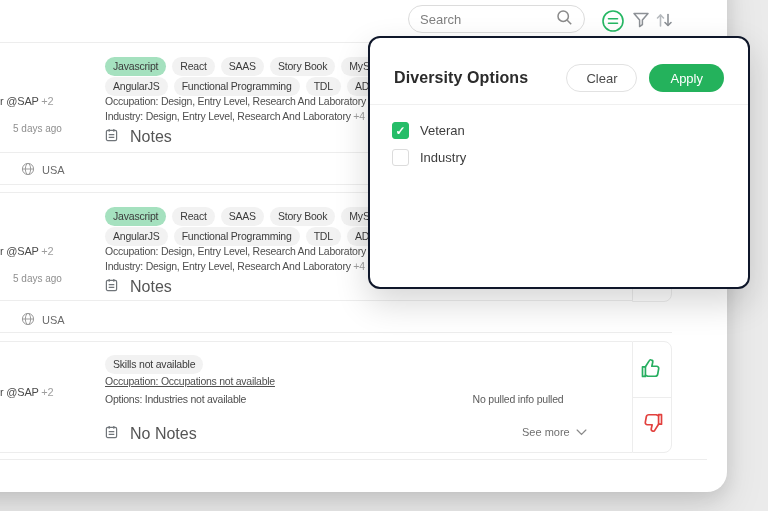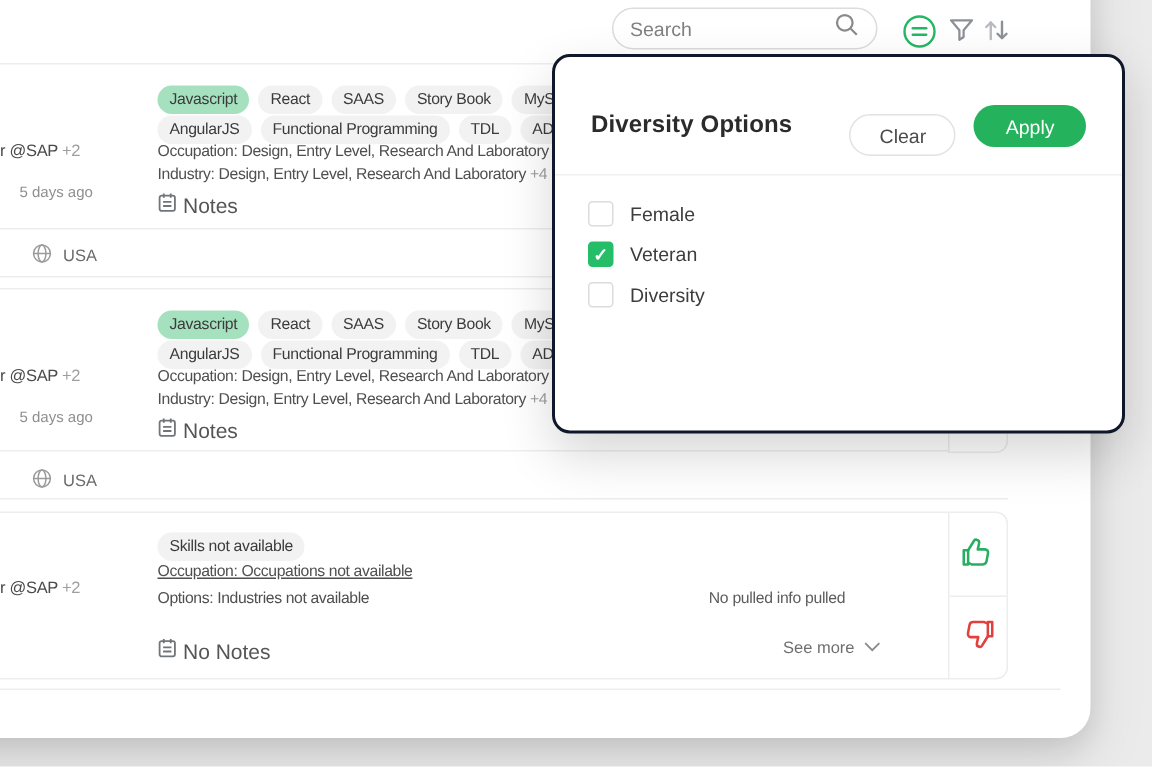--- a/index.html
+++ b/index.html
@@ -17,39 +17,39 @@
   .topicon{position:absolute;cursor:pointer;}
   
   .tagrow{position:absolute;display:flex;gap:6px;align-items:center;white-space:nowrap;}
   .tag{background:#f2f2f2;border-radius:10px;padding:3px 8px;font-size:10.5px;letter-spacing:-.2px;
        color:#3b3b3b;line-height:1.2;}
   .tag.hl{background:#a5e1bf;}
   .extra{color:#9e9e9e;}
   .meta{position:absolute;font-size:10.5px;letter-spacing:-.25px;color:#4f4f4f;line-height:13px;}
   .handle{position:absolute;font-size:11px;color:#4a4a4a;letter-spacing:-.2px;}
   .posted{position:absolute;font-size:10px;color:#8f8f8f;}
-  .iconrow{position:absolute;display:flex;align-items:center;gap:4px;font-size:14px;color:#555;justify-content:flex-end;}
+  .iconrow{position:absolute;display:flex;align-items:center;gap:12px;font-size:16px;color:#555;justify-content:flex-end;}
   .usa{position:absolute;display:flex;align-items:center;gap:7px;font-size:11px;color:#6b6b6b;}
   
   .vcol{position:absolute;left:632px;width:40px;background:#fff;border:1px solid #ededed;box-sizing:border-box;}
   
   .contact-btn{position:absolute;left:467px;top:368px;width:103px;height:25px;border:1px solid #ddd;
                border-radius:13px;background:#fff;display:flex;align-items:center;gap:5px;
                padding:0 7px;box-sizing:border-box;font-size:10.5px;letter-spacing:-.2px;color:#4c4c4c;cursor:pointer;}
   .contact-status{position:absolute;left:450px;top:393px;width:136px;text-align:center;
                   font-size:10.5px;letter-spacing:-.2px;color:#5c5c5c;}
   .seemore{position:absolute;left:522px;top:426px;display:flex;align-items:center;gap:6px;
            font-size:11px;color:#6f6f6f;cursor:pointer;}
   
   .popup{position:absolute;left:368px;top:36px;width:378px;height:249px;background:#fff;
          border:2px solid #0f172a;border-radius:12px;box-shadow:0 14px 34px rgba(0,0,0,.16);z-index:10;}
   .popup-head{display:flex;align-items:center;gap:12px;padding:26px 24px 12px 24px;}
   .popup-title{flex:1;font-size:16px;font-weight:600;color:#2b2b2b;letter-spacing:.1px;}
   .btn-clear{height:28px;padding:0 19px;border:1px solid #e2e2e2;border-radius:15px;background:#fff;
-             font-size:13px;color:#4a4a4a;font-family:inherit;cursor:pointer;margin-top:12px;}
+             font-size:13px;color:#4a4a4a;font-family:inherit;cursor:pointer;}
   .btn-apply{height:28px;padding:0 21px;border:none;border-radius:15px;background:#24b25c;
              font-size:13px;color:#fff;font-family:inherit;cursor:pointer;}
   .popup-div{height:1px;background:#f0f0f0;}
   .opts{display:flex;flex-direction:column;gap:10px;padding:17px 22px;}
   .opt{display:flex;align-items:center;gap:11px;cursor:pointer;}
   .cb{width:17px;height:17px;border:1.5px solid #dcdcdc;border-radius:3px;background:#fff;box-sizing:border-box;
       display:flex;align-items:center;justify-content:center;}
   .cb.checked{background:#25bd68;border-color:#25bd68;}
   .cb.checked::after{content:"✓";color:#fff;font-size:12px;font-weight:bold;line-height:1;}
   .opt-label{font-size:13px;color:#3d3d3d;}
@@ -250,27 +250,23 @@
 
   <div class="popup">
     <div class="popup-head">
       <div class="popup-title">Diversity Options</div>
       <button class="btn-clear">Clear</button>
       <button class="btn-apply">Apply</button>
     </div>
     <div class="popup-div"></div>
     <div class="opts">
       <div class="opt">
-        <span class="cb"></span>
-        <span class="opt-label">Female</span>
-      </div>
-      <div class="opt">
         <span class="cb checked"></span>
         <span class="opt-label">Veteran</span>
       </div>
       <div class="opt">
         <span class="cb"></span>
-        <span class="opt-label">Diversity</span>
+        <span class="opt-label">Industry</span>
       </div>
     </div>
   </div>
 
 </div>
 
 </body></html>

